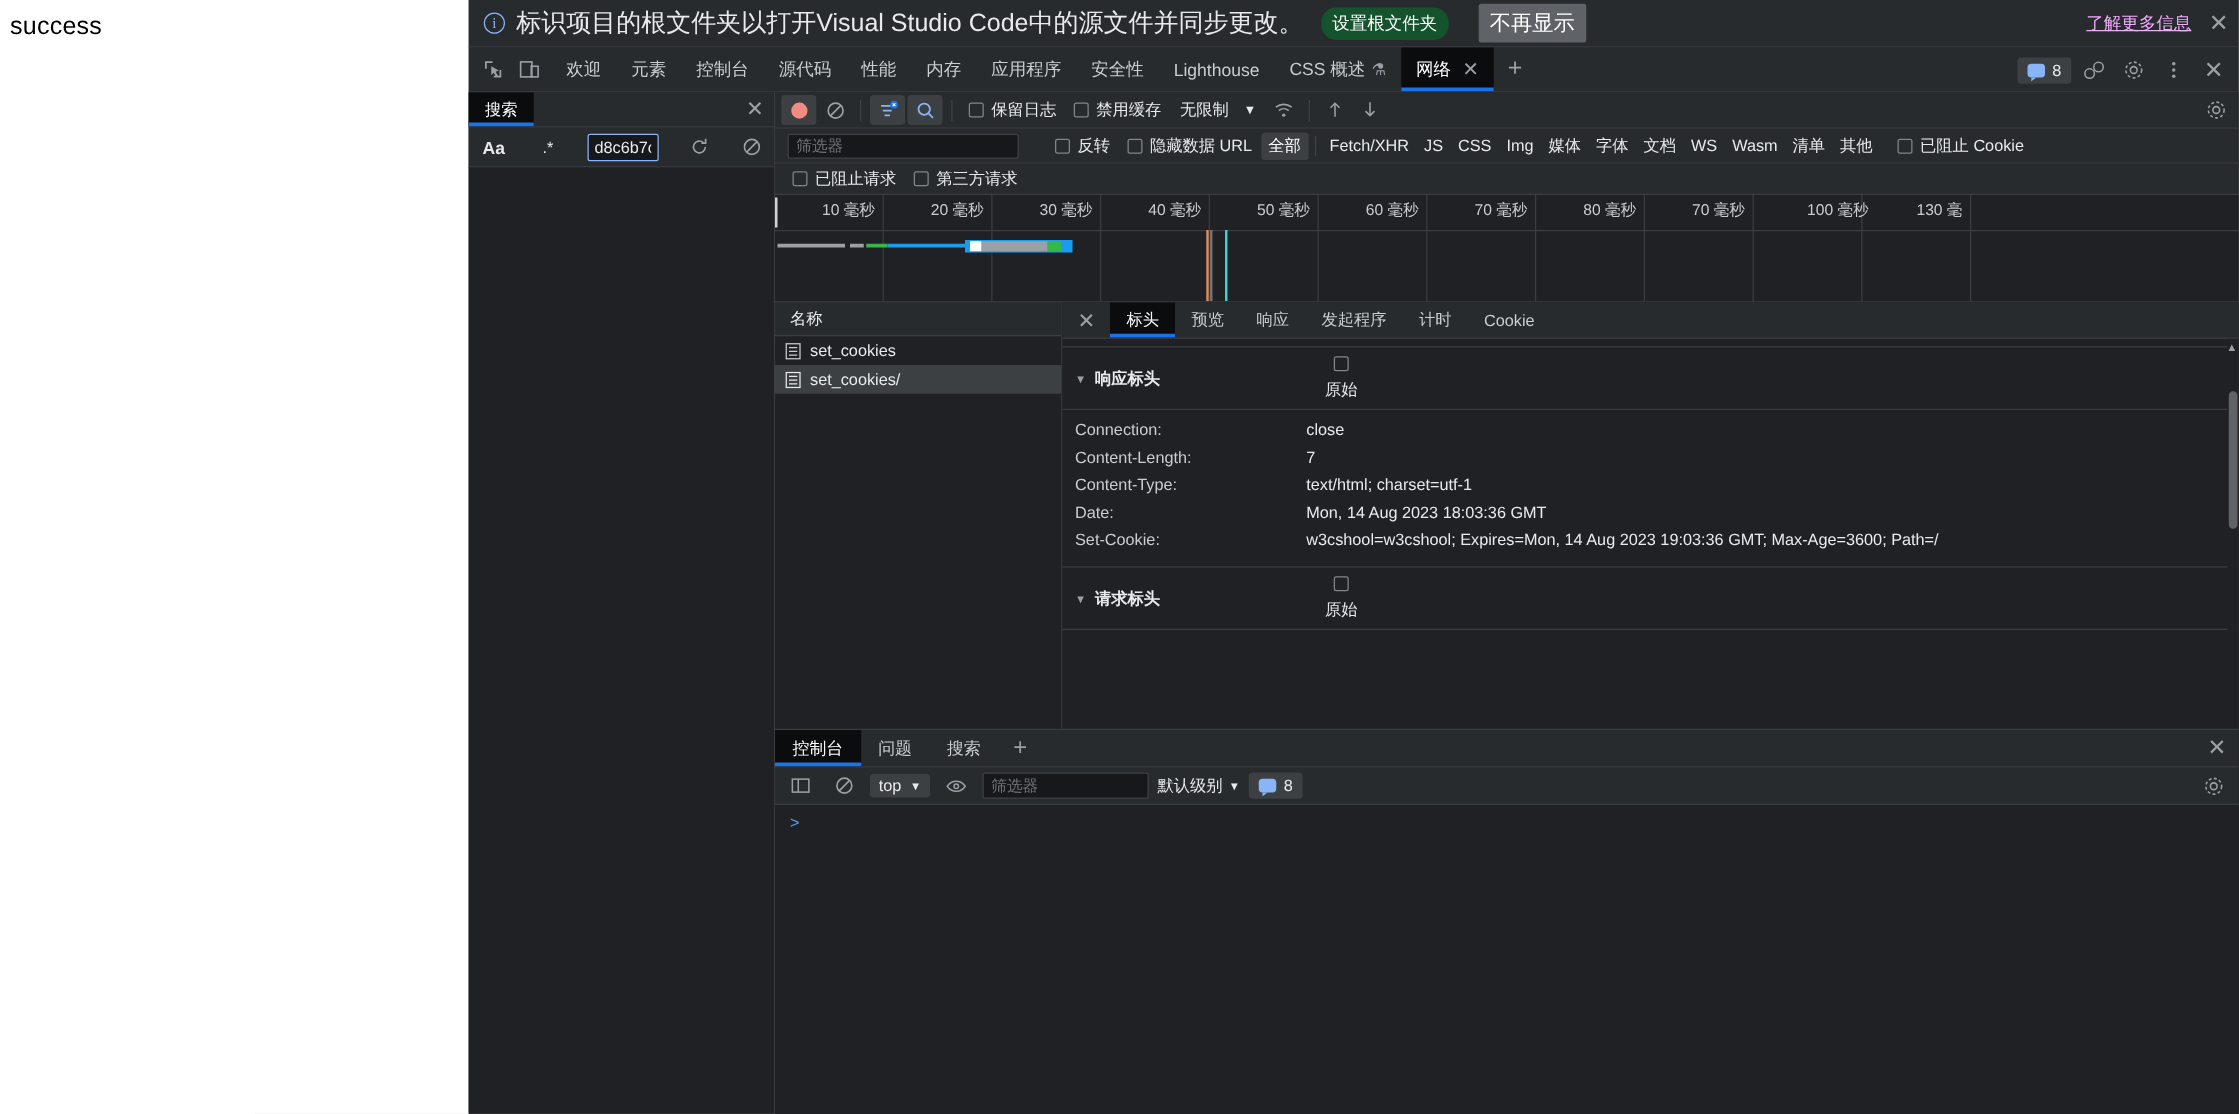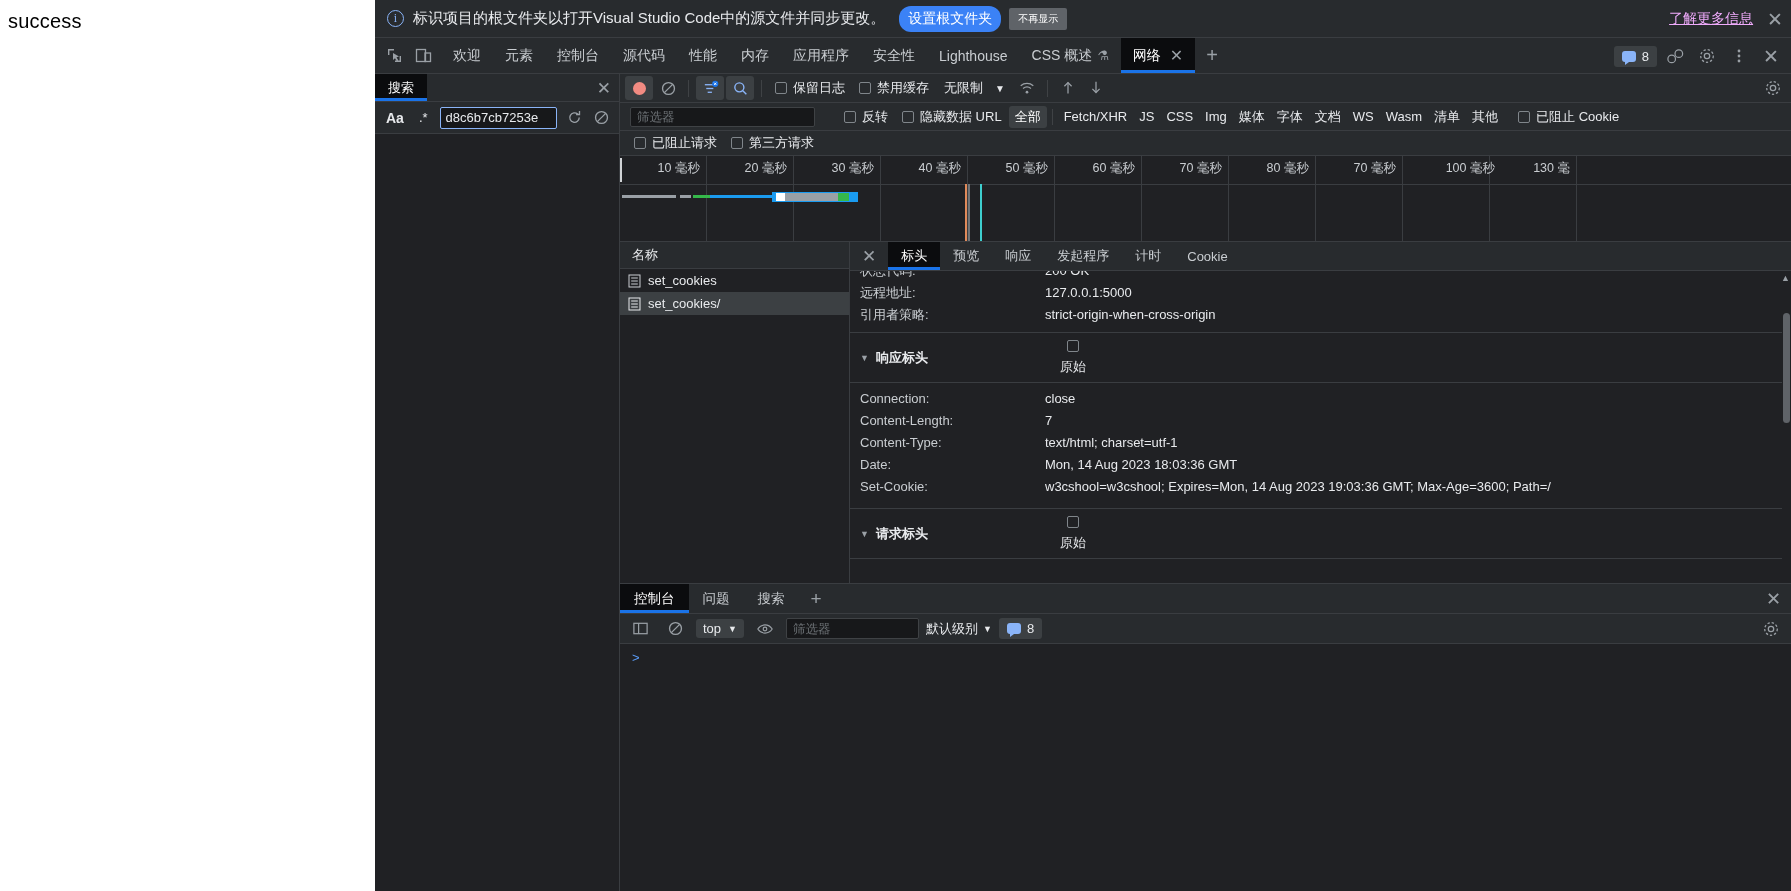--- a/index.html
+++ b/index.html
@@ -33,29 +33,29 @@
     position: relative; height: 38px; background: #282b2e;
     border-bottom: 1px solid #3a3d41;
     display: flex; align-items: center; padding: 0 10px 0 12px;
   }
   .info-icon {
     width: 17px; height: 17px; border-radius: 50%;
     border: 1.4px solid #8ab4f8; color: #8ab4f8;
     font-size: 12px; line-height: 14px; text-align: center;
     flex: 0 0 auto; font-family: "Liberation Serif", serif;
   }
-  .info-msg { margin-left: 9px; font-size: 15px; color: #e8eaed; white-space: nowrap; }
+  .info-msg { margin-left: 9px; font-size: 20px; color: #e8eaed; white-space: nowrap; }
   .btn-primary {
-    margin-left: 14px; background: #3b82f6; color: #fff;
+    margin-left: 14px; background: #14532d; color: #fff;
     font-size: 14px; padding: 4px 9px; border: none; border-radius: 12px;
     white-space: nowrap; cursor: default;
   }
   .btn-secondary {
-    margin-left: 8px; background: #5f6368; color: #fff;
-    font-size: 10px; padding: 4px 9px; border: none; border-radius: 2px;
+    margin-left: 24px; background: #5f6368; color: #fff;
+    font-size: 17px; padding: 4px 9px; border: none; border-radius: 2px;
     white-space: nowrap; cursor: default;
   }
   .infobar-right {
     position: absolute; right: 8px; top: 0; height: 38px;
     display: flex; align-items: center; gap: 14px;
   }
   .learn-more {
     color: #f0abfc; font-size: 14px; text-decoration: underline; white-space: nowrap;
   }
   .x-glyph {
@@ -121,21 +121,21 @@
   }
   .stab.active { background: #0b0c0e; color: #fff; }
   .stab.active::after {
     content: ""; position: absolute; left: 0; right: 0; bottom: 0; height: 3px; background: #1a73e8;
   }
   .stab-close {
     position: absolute; right: 8px; top: 0; height: 28px; display: flex; align-items: center;
     color: #9aa0a6; font-size: 17px; font-weight: 300;
   }
   .search-toolbar {
-    height: 32px; display: flex; align-items: center; gap: 9px; padding: 0 8px;
+    height: 32px; display: flex; align-items: center; gap: 24px; padding: 0 8px;
     background: #282b2e; border-bottom: 1px solid #3a3d41;
   }
   .aa-btn { font-size: 14px; font-weight: bold; color: #e8eaed; padding: 0 3px; }
   .re-btn { font-size: 13px; color: #e8eaed; padding: 0 3px; }
   .search-input {
     flex: 1; height: 22px; background: #17181a; border: 1px solid #8ab4f8;
     border-radius: 2px; color: #e8eaed; font-size: 13px; padding: 0 5px;
     font-family: "Liberation Sans", sans-serif; min-width: 0;
   }
   .tiny-ico { color: #9aa0a6; width: 18px; height: 18px; flex: 0 0 auto; }
@@ -618,34 +618,20 @@
                 </div>
               <div class="dtab">
                   <span>计时</span>
                 </div>
               <div class="dtab">
                   <span>Cookie</span>
                 </div>
             </div>
 
             <div class="detail-body clipped">
-              <div style="margin-top:-11px">
-                <div class="kv-row">
-                  <span class="kv-key">状态代码:</span>
-                  <span class="kv-val">200 OK</span>
-                </div>
-                <div class="kv-row">
-                  <span class="kv-key">远程地址:</span>
-                  <span class="kv-val">127.0.0.1:5000</span>
-                </div>
-                <div class="kv-row">
-                  <span class="kv-key">引用者策略:</span>
-                  <span class="kv-val">strict-origin-when-cross-origin</span>
-                </div>
-              </div>
 
               <div class="sect-head">
                 <span class="tri">▼</span>
                 <span>响应标头</span>
                 <label class="raw-cb">
                   <span class="cbox"></span>
                   <span>原始</span>
                 </label>
               </div>
 

